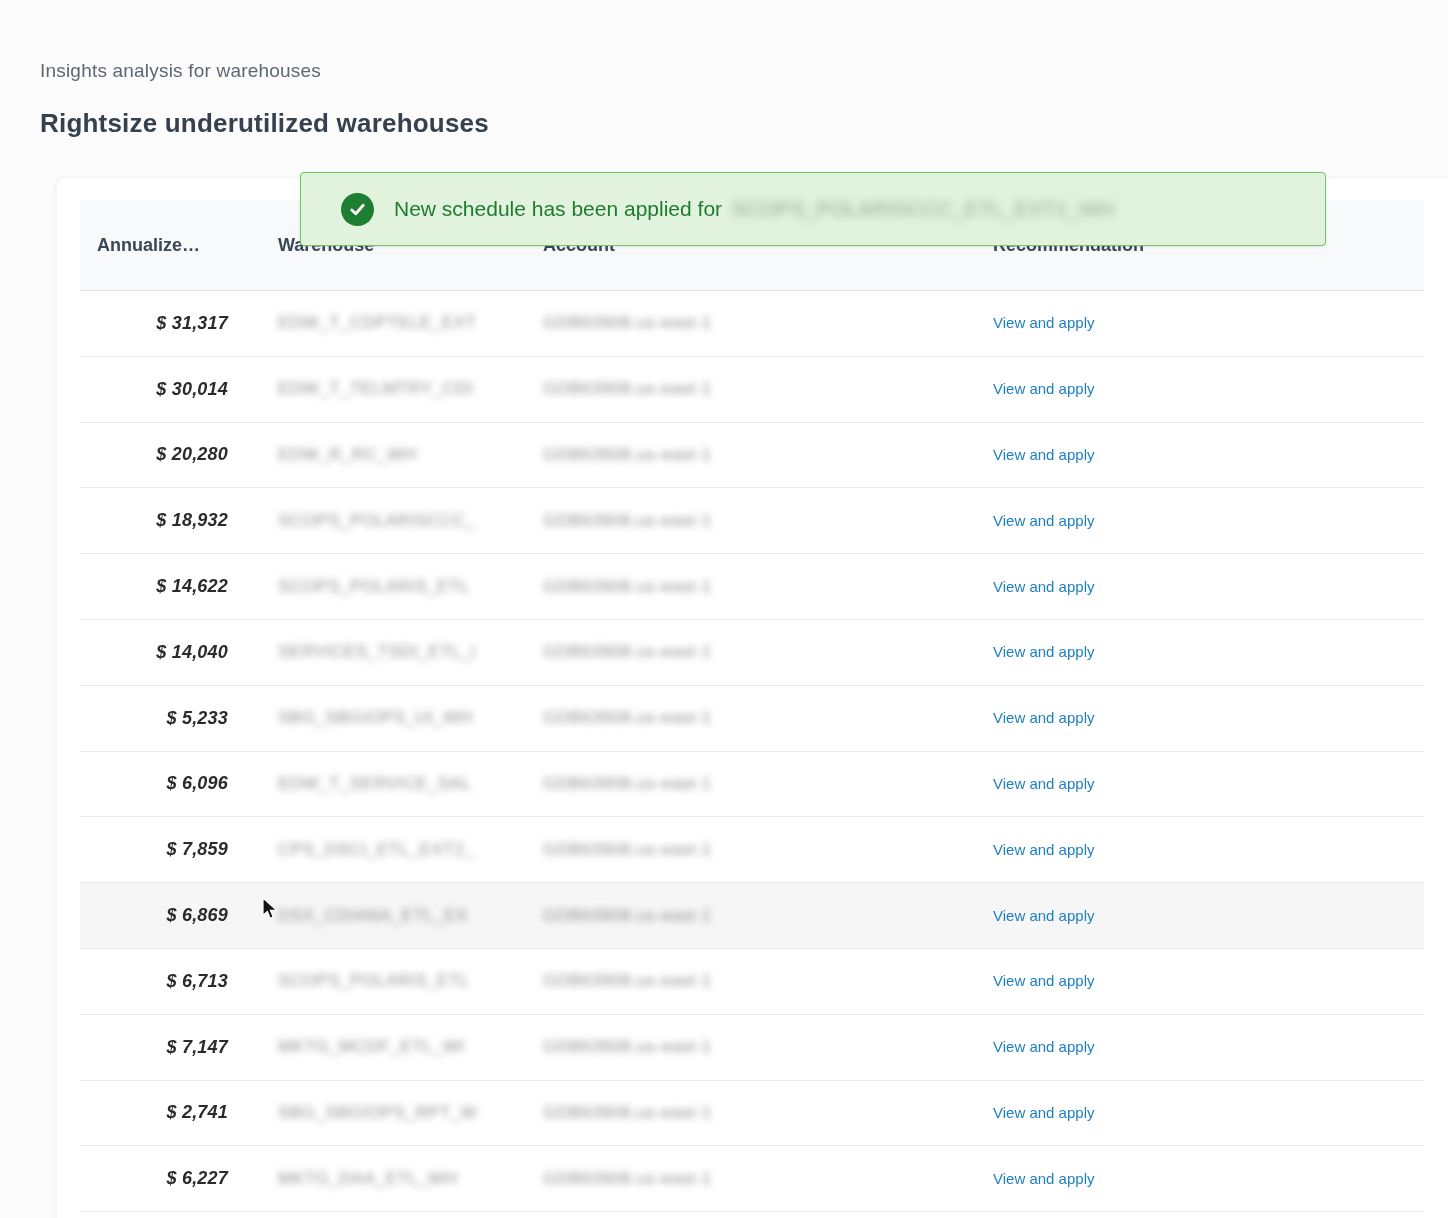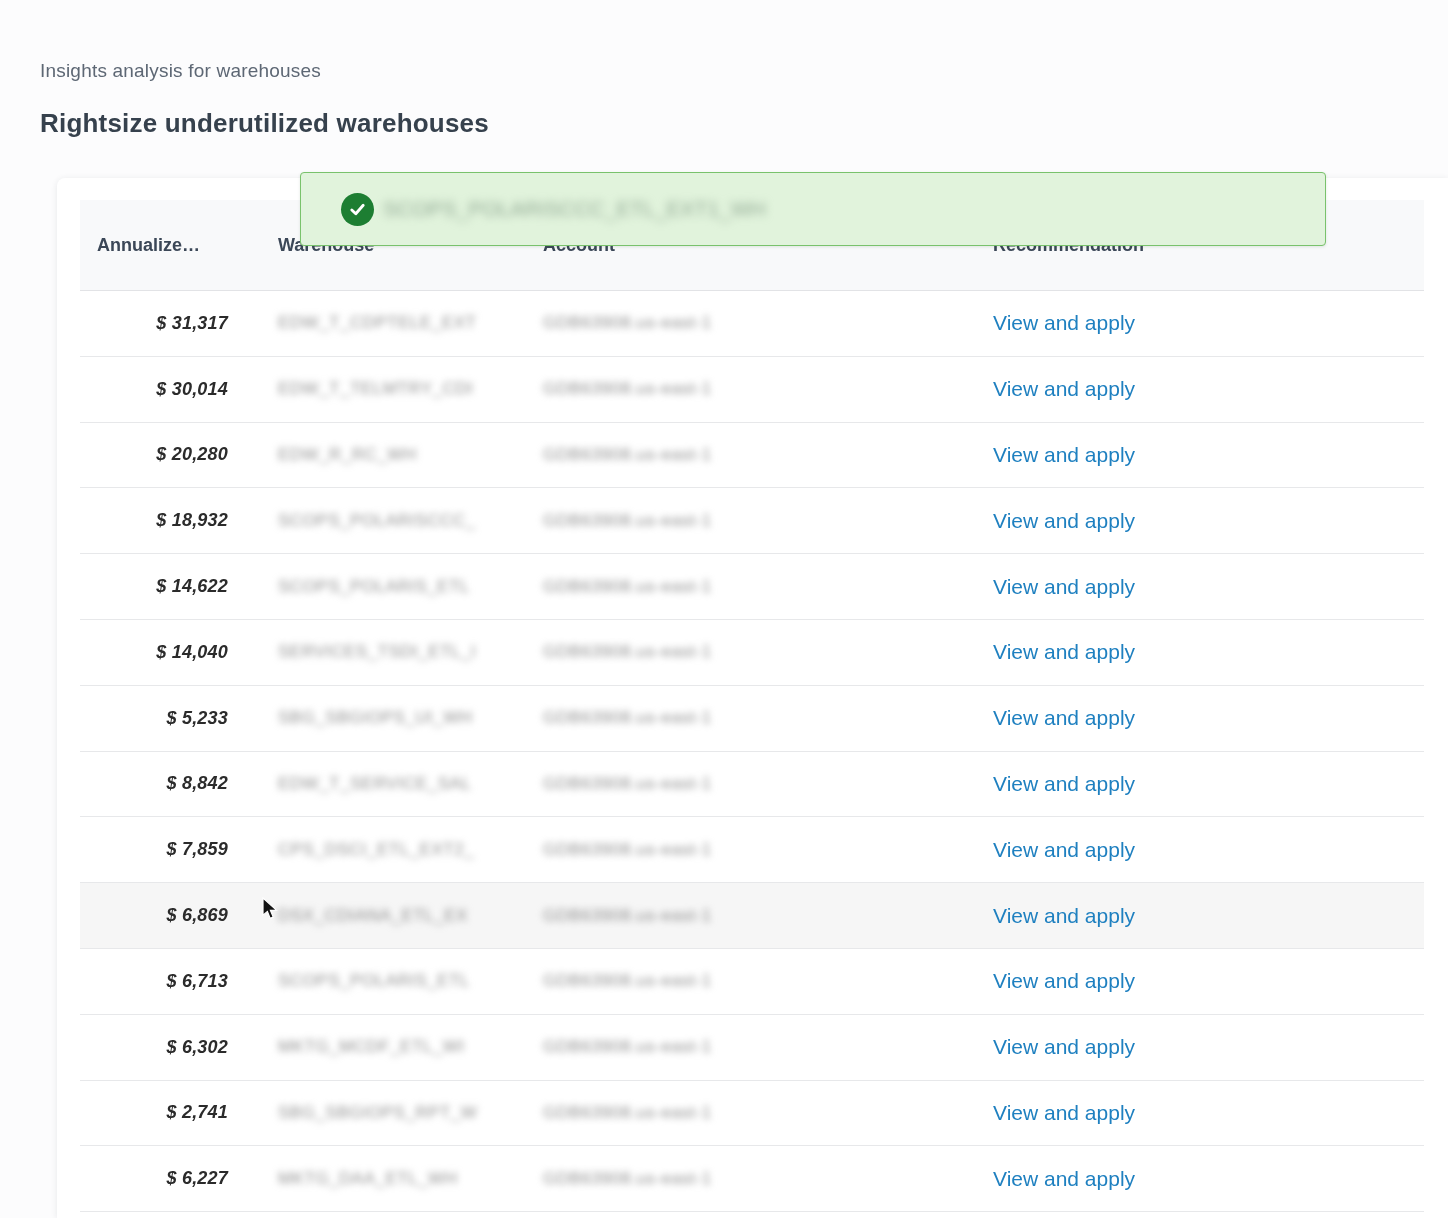--- a/index.html
+++ b/index.html
@@ -61,21 +61,21 @@
   }
   .c-blur{
     padding-left:33px;
     font-size:17px;color:var(--blurred-text);
     filter:blur(3.5px);
     letter-spacing:.5px;
     user-select:none;
   }
   .c-action{padding-left:33px;}
   .view-link{
-    font-size:21px;color:var(--link);cursor:pointer;text-decoration:none;
+    font-size:15px;color:var(--link);cursor:pointer;text-decoration:none;
   }
   .toast{
     position:absolute;left:300px;top:172px;width:1026px;height:74px;
     background:var(--toast-bg);
     border:1px solid var(--toast-border);
     border-radius:4px;
     display:flex;align-items:center;
     padding-left:40px;
     box-shadow:0 1px 3px rgba(40,80,40,.12);
     z-index:5;
@@ -153,21 +153,21 @@
           <div class="cell c-blur">GDB63908.us-east-1</div>
           <div class="cell c-action"><a class="view-link">View and apply</a></div>
         </div>
         <div class="trow">
           <div class="cell c-amount">$ 5,233</div>
           <div class="cell c-blur">SBG_SBGIOPS_UI_WH</div>
           <div class="cell c-blur">GDB63908.us-east-1</div>
           <div class="cell c-action"><a class="view-link">View and apply</a></div>
         </div>
         <div class="trow">
-          <div class="cell c-amount">$ 8,842</div>
+          <div class="cell c-amount">$ 6,096</div>
           <div class="cell c-blur">EDW_T_SERVICE_SAL</div>
           <div class="cell c-blur">GDB63908.us-east-1</div>
           <div class="cell c-action"><a class="view-link">View and apply</a></div>
         </div>
         <div class="trow">
           <div class="cell c-amount">$ 7,859</div>
           <div class="cell c-blur">CPS_DSCI_ETL_EXT2_</div>
           <div class="cell c-blur">GDB63908.us-east-1</div>
           <div class="cell c-action"><a class="view-link">View and apply</a></div>
         </div>
@@ -177,21 +177,21 @@
           <div class="cell c-blur">GDB63908.us-east-1</div>
           <div class="cell c-action"><a class="view-link">View and apply</a></div>
         </div>
         <div class="trow">
           <div class="cell c-amount">$ 6,713</div>
           <div class="cell c-blur">SCOPS_POLARIS_ETL</div>
           <div class="cell c-blur">GDB63908.us-east-1</div>
           <div class="cell c-action"><a class="view-link">View and apply</a></div>
         </div>
         <div class="trow">
-          <div class="cell c-amount">$ 6,302</div>
+          <div class="cell c-amount">$ 7,147</div>
           <div class="cell c-blur">MKTG_MCDF_ETL_WI</div>
           <div class="cell c-blur">GDB63908.us-east-1</div>
           <div class="cell c-action"><a class="view-link">View and apply</a></div>
         </div>
         <div class="trow">
           <div class="cell c-amount">$ 2,741</div>
           <div class="cell c-blur">SBG_SBGIOPS_RPT_W</div>
           <div class="cell c-blur">GDB63908.us-east-1</div>
           <div class="cell c-action"><a class="view-link">View and apply</a></div>
         </div>
@@ -204,20 +204,21 @@
       </div>
   </div>
 </div>
 
 <div class="toast">
   <div class="toast-icon">
     <svg width="19" height="19" viewBox="0 0 20 20">
       <polyline points="4,10.5 8.2,14.5 16,5.5" fill="none" stroke="#ffffff" stroke-width="3" stroke-linecap="round" stroke-linejoin="round"></polyline>
     </svg>
   </div>
+  <div class="toast-msg">New schedule has been applied for</div>
   <div class="toast-highlight">SCOPS_POLARISCCC_ETL_EXT1_WH</div>
 </div>
 
 <div class="cursor">
   <svg width="20" height="24" viewBox="0 0 20 24">
     <path d="M2,1 L2,18.2 L6.4,14.4 L9.2,21.4 L12.2,20.1 L9.4,13.3 L15.4,13.1 Z" fill="#131313" stroke="#ffffff" stroke-width="1.2"></path>
   </svg>
 </div>
 
 </body></html>

